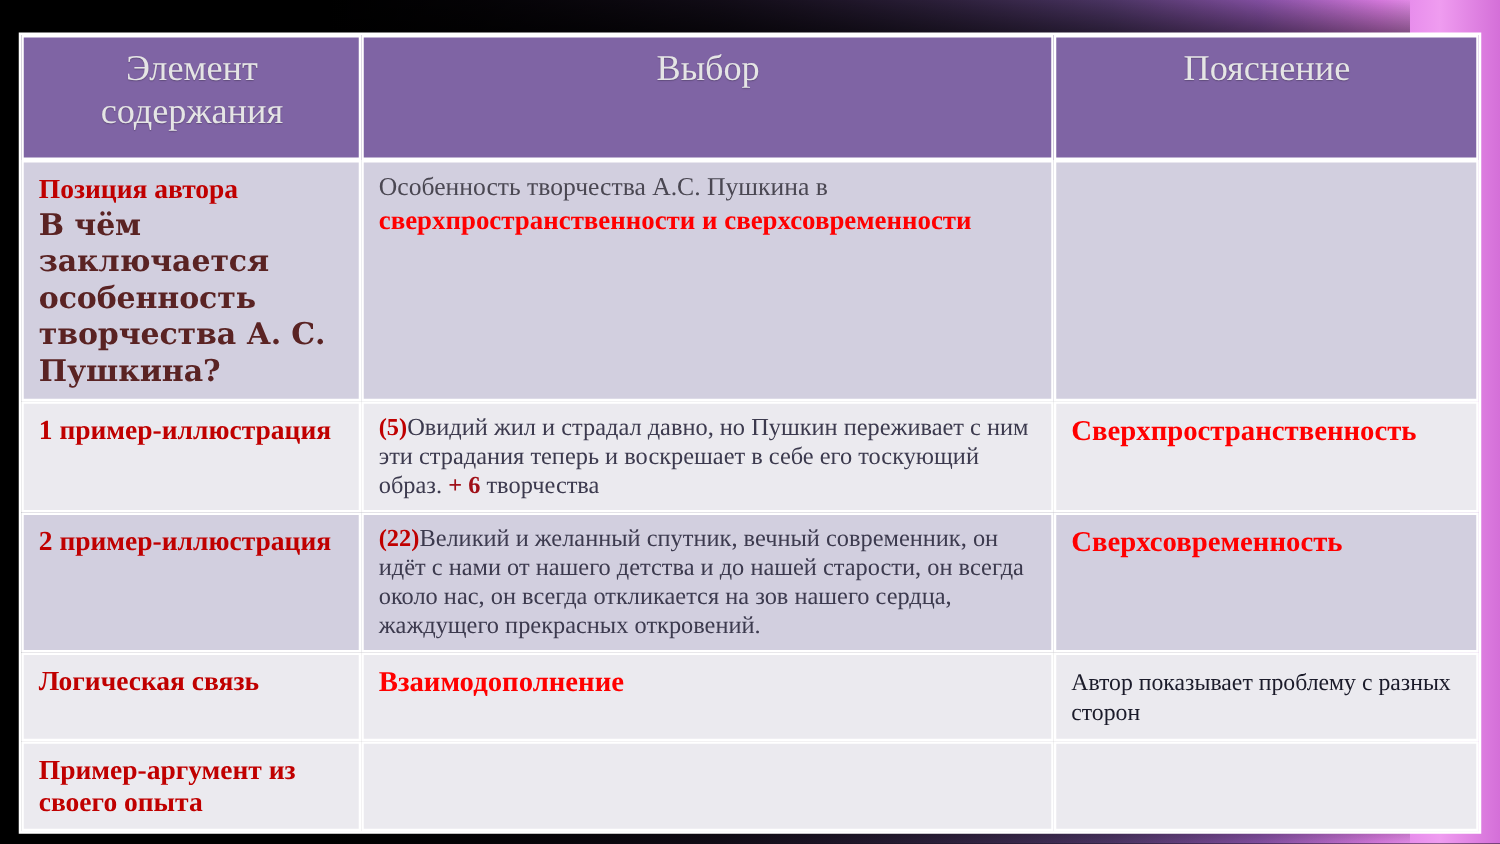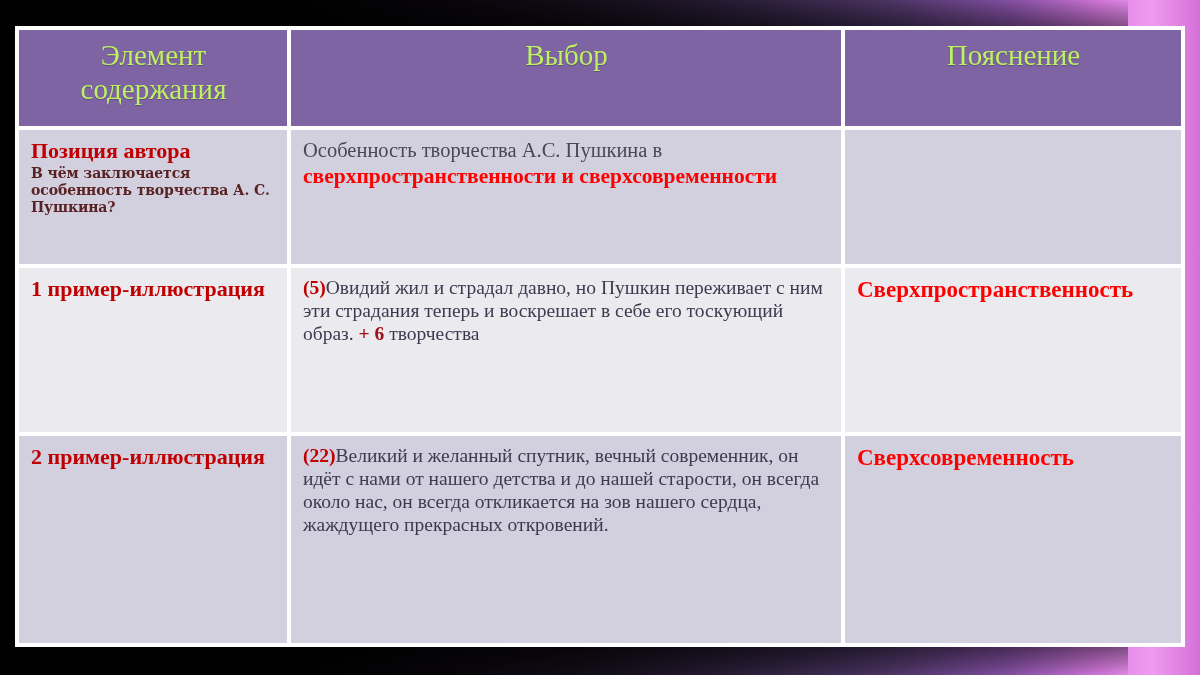--- a/index.html
+++ b/index.html
@@ -76,21 +76,21 @@
   #content-table td {
     vertical-align: top;
     padding: 8px 11px 8px 12px;
     border: 2px solid #ffffff;
     line-height: 1.18;
   }
 
   
   thead th {
     background: #7f64a4;
-    color: #bef264;
+    color: #e5e5e5;
     text-align: center;
     font-weight: normal;
     font-size: 29px;
     line-height: 1.15;
     padding-top: 12px;
     text-shadow: 0 1px 1px rgba(0,0,0,0.25);
     height: 80px;
   }
 
   
@@ -101,21 +101,21 @@
   .label-main {
     color: #c00000;
     font-weight: bold;
     font-size: 22px;
     line-height: 1.16;
     display: block;
   }
   .label-sub {
     color: #5a2323;
     font-weight: bold;
-    font-size: 14px;
+    font-size: 24px;
     line-height: 1.22;
     display: block;
     font-family: "DejaVu Serif", "Liberation Serif", serif;
     letter-spacing: -0.1px;
     margin-top: 1px;
   }
 
   
   .body-text {
     color: #3c3a4e;
@@ -217,19 +217,42 @@
         <td>
           <span class="label-main">2 пример-иллюстрация</span>
         </td>
         <td class="body-text"><span class="sent-num">(22)</span><span>Великий и желанный спутник, вечный современник, он идёт с нами от нашего детства и до нашей старости, он всегда около нас, он всегда откликается на зов нашего сердца, жаждущего прекрасных откровений.</span></td>
         <td>
           <span class="expl-red">Сверхсовременность</span>
           <span class="expl-plain"></span>
         </td>
       </tr>
 
-
-
+      <tr class="band-light">
+        <td>
+          <span class="label-main">Логическая связь</span>
+        </td>
+        <td>
+          <span class="choice-strong">Взаимодополнение</span>
+        </td>
+        <td class="cell-pad-top">
+          <span class="expl-red"></span>
+          <span class="expl-plain">Автор показывает проблему с разных сторон</span>
+        </td>
+      </tr>
+
+
+      <tr class="band-light">
+        <td>
+          <span class="label-main">Пример-аргумент из своего опыта</span>
+        </td>
+        <td>
+          <span class="choice-strong"></span>
+        </td>
+        <td>
+          <span class="expl-plain"></span>
+        </td>
+      </tr>
 
     </tbody>
   </table>
 
 </div>
 
 </body></html>

